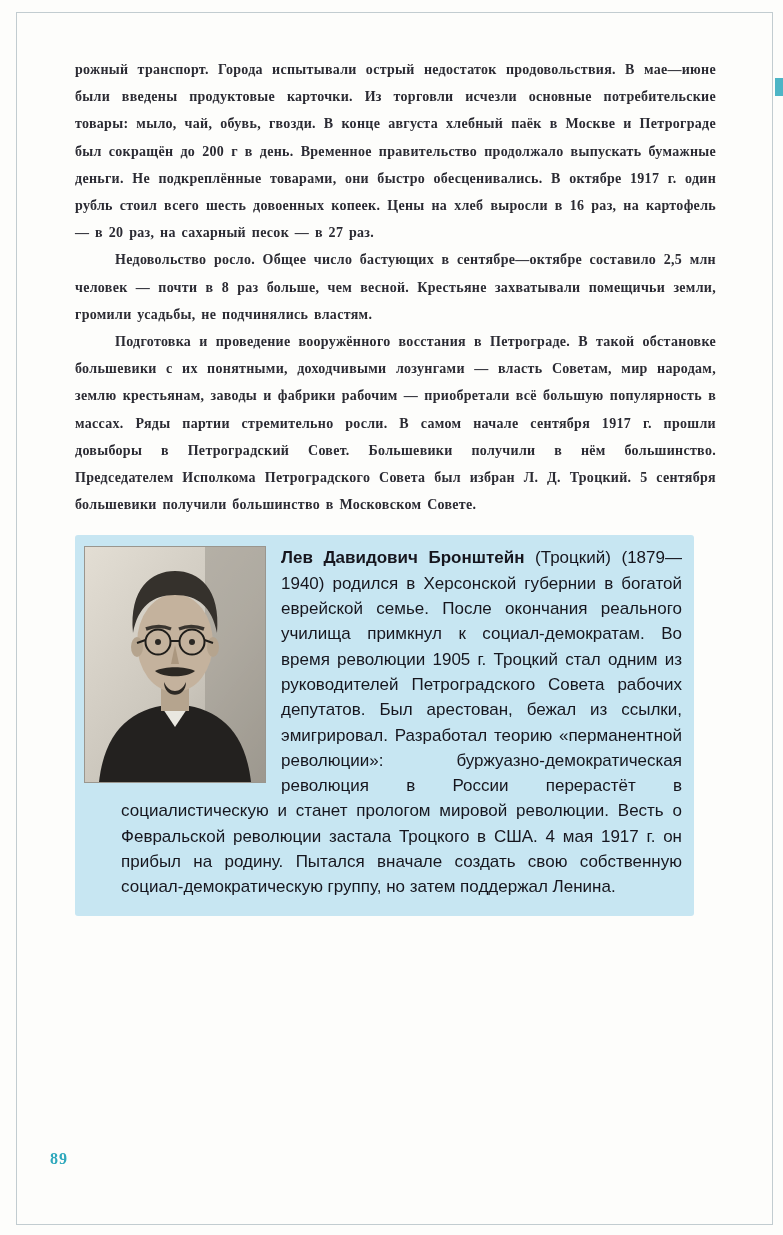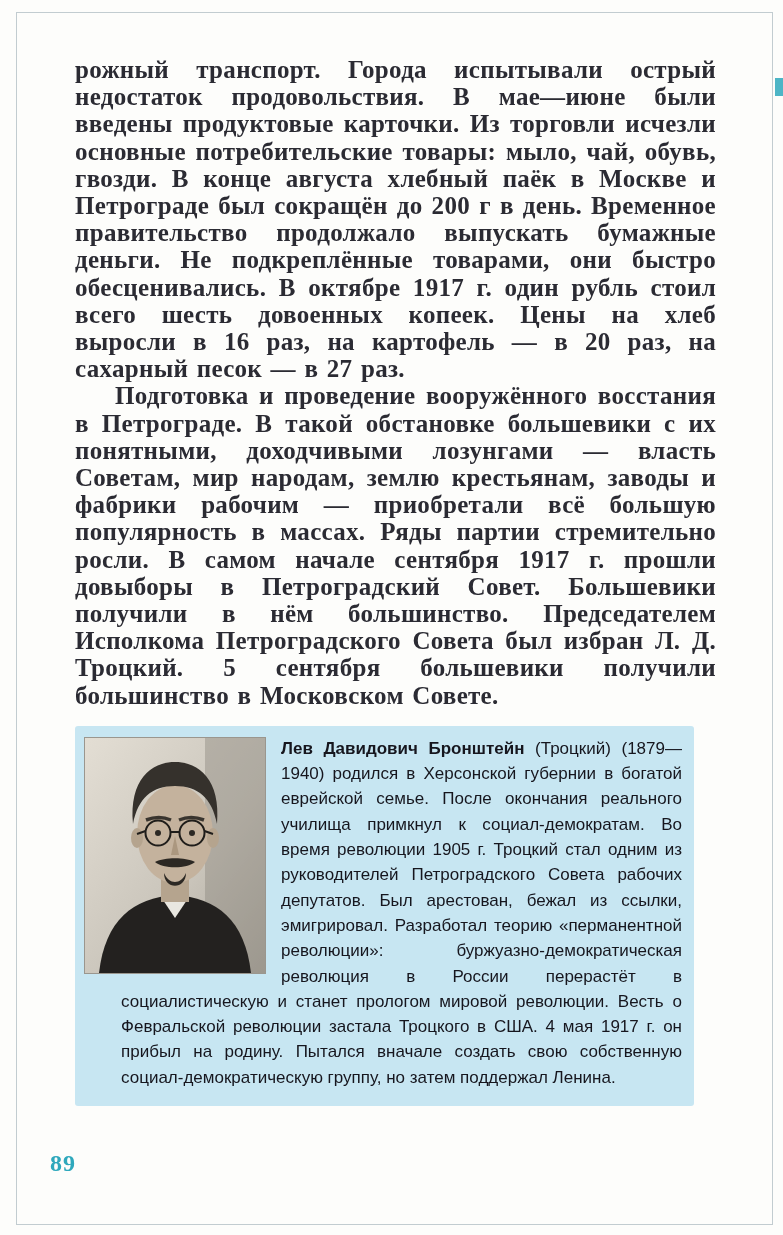--- a/index.html
+++ b/index.html
@@ -35,21 +35,21 @@
     opacity: 0.85;
   }
   .content {
     position: absolute;
     left: 75px;
     top: 56px;
     width: 641px;
   }
   .body-p {
     margin: 0;
-    font-size: 25px;
+    font-size: 14px;
     line-height: 27.2px;
     text-align: justify;
     letter-spacing: 0.3px;
     word-spacing: 2px;
     text-indent: 40px;
     font-weight: 600;
   }
   .body-p.no-indent { text-indent: 0; }
   .body-p b { font-weight: 800; }
   .bio-box {
@@ -76,35 +76,36 @@
     line-height: 25.3px;
     text-align: justify;
     color: #16161e;
     padding-left: 36px;
   }
   .bio-text b { font-weight: 700; }
   .page-number {
     position: absolute;
     left: 50px;
     top: 1150px;
-    font-size: 24px;
+    font-size: 16px;
     font-weight: 700;
     color: var(--page-number, #2ea8bc);
     letter-spacing: 1px;
   }
 </style>
 </head>
 <body>
 
 <div class="page">
   <div class="frame"></div>
   <div class="edge-mark"></div>
 
   <div class="content">
     <p class="body-p no-indent">рожный транспорт. Города испытывали острый недостаток продовольствия. В мае—июне были введены продуктовые карточки. Из торговли исчезли основные потребительские товары: мыло, чай, обувь, гвозди. В конце августа хлебный паёк в Москве и Петрограде был сокращён до 200 г в день. Временное правительство продолжало выпускать бумажные деньги. Не подкреплённые товарами, они быстро обесценивались. В октябре 1917 г. один рубль стоил всего шесть довоенных копеек. Цены на хлеб выросли в 16 раз, на картофель — в 20 раз, на сахарный песок — в 27 раз.</p>
+    <p class="body-p">Недовольство росло. Общее число бастующих в сентябре—октябре составило 2,5 млн человек — почти в 8 раз больше, чем весной. Крестьяне захватывали помещичьи земли, громили усадьбы, не подчинялись властям.</p>
     <p class="body-p"><b>Подготовка и проведение вооружённого восстания в Петрограде.</b><span> В такой обстановке большевики с их понятными, доходчивыми лозунгами — власть Советам, мир народам, землю крестьянам, заводы и фабрики рабочим — приобретали всё большую популярность в массах. Ряды партии стремительно росли. В самом начале сентября 1917 г. прошли довыборы в Петроградский Совет. Большевики получили в нём большинство. Председателем Исполкома Петроградского Совета был избран Л. Д. Троцкий. 5 сентября большевики получили большинство в Московском Совете.</span></p>
 
     <div class="bio-box">
       <div class="bio-photo">
         <svg viewBox="0 0 180 235" xmlns="http://www.w3.org/2000/svg">
           <defs>
             <linearGradient id="bgGrad" x1="0" y1="0" x2="1" y2="1">
               <stop offset="0" stop-color="#e3ded4"></stop>
               <stop offset="0.6" stop-color="#c9c4ba"></stop>
               <stop offset="1" stop-color="#a9a49a"></stop>

